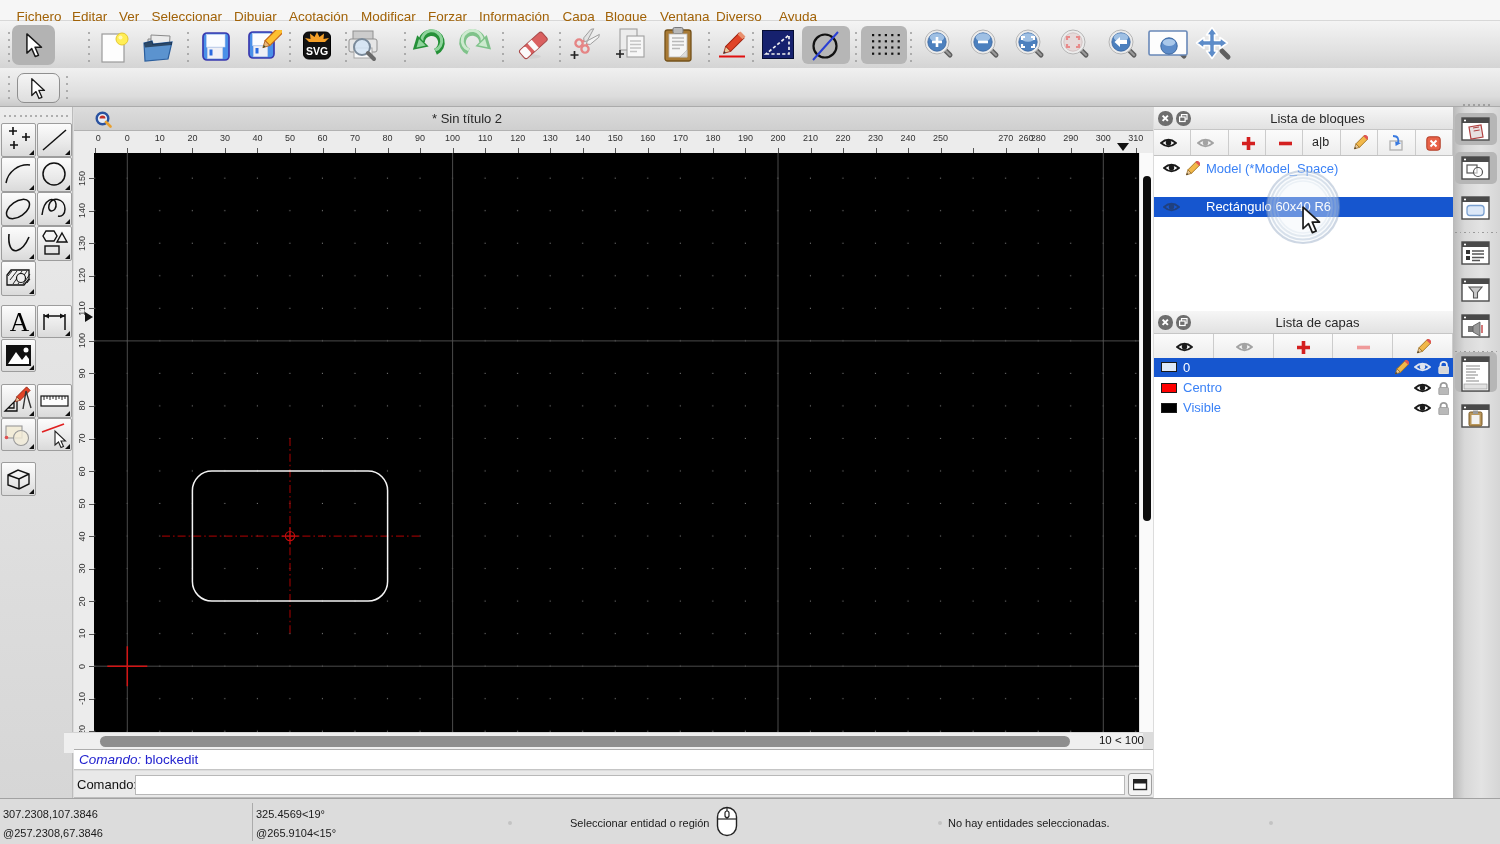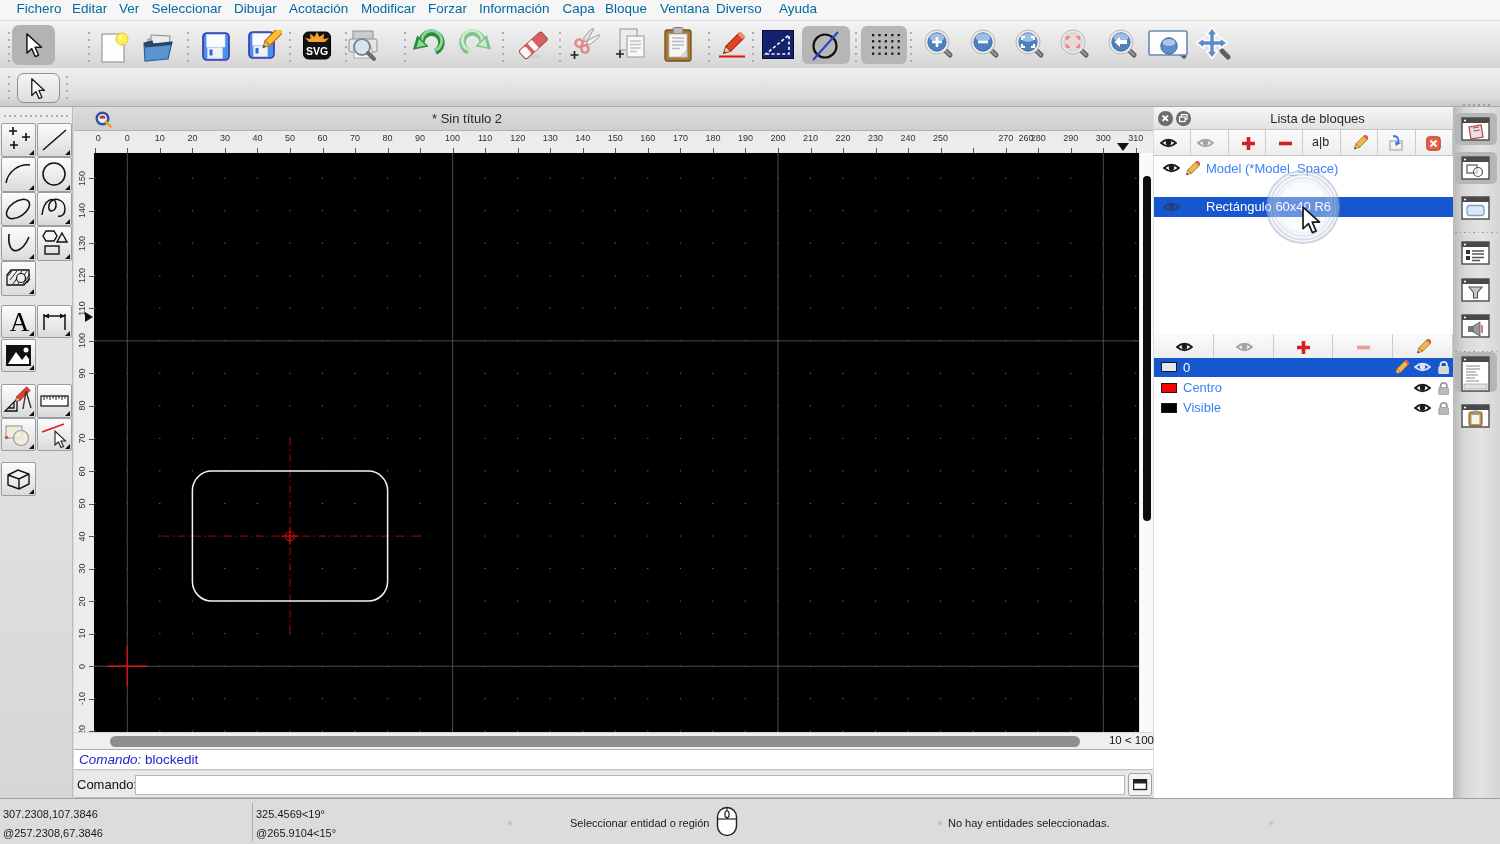--- a/index.html
+++ b/index.html
@@ -1,40 +1,40 @@
 <!DOCTYPE html>
 <html><head><meta charset="utf-8">
 <style>
 *{margin:0;padding:0;box-sizing:border-box;}
 html,body{width:1500px;height:844px;overflow:hidden;background:#dcdcdc;
  font-family:"Liberation Sans",sans-serif;}
 .abs{position:absolute;}
 #menubar{left:0;top:0;width:1500px;height:21px;background:#f6f6f6;border-bottom:1px solid #d8d8d8;}
-.mi{position:absolute;top:1px;font-size:13.5px;color:#0369a1;white-space:nowrap;}
+.mi{position:absolute;top:9px;font-size:13.5px;color:#a16207;white-space:nowrap;}
 #tb1{left:0;top:21px;width:1500px;height:47px;background:linear-gradient(#f4f4f4,#dfdfdf 70%,#d4d4d4);text-align:center;}
 #tb2{left:0;top:68px;width:1500px;height:39px;background:linear-gradient(#f0f0f0,#dcdcdc 75%,#c9c9c9);border-bottom:1px solid #ababab;}
 .vsep{position:absolute;width:2px;}
 .vsep i{display:block;width:2px;height:2px;background:#9a9a9a;border-radius:50%;margin-bottom:5px;}
 .pressed{position:absolute;background:#b3b3b3;border-radius:7px;}
 .pressed2{position:absolute;background:#b6b6b6;border-radius:6px;}
 #palette{left:0;top:107px;width:73px;height:691px;background:linear-gradient(#ececec,#d6d6d6);border-right:1px solid #bcbcbc;}
 .pbtn{position:absolute;background:linear-gradient(#fcfcfc,#e9e9e9 60%,#dadada);border:1px solid #9d9d9d;border-radius:2px;}
 .ctri{position:absolute;right:1px;bottom:1px;width:0;height:0;border-left:5px solid transparent;border-bottom:5px solid #111;}
 #wtitle{left:74px;top:107px;width:1079px;height:24px;background:linear-gradient(#dcdcdc,#cfcfcf);border-bottom:1px solid #b2b2b2;}
 #wtitletext{position:absolute;left:358px;top:4px;width:400px;text-align:left;font-size:13px;color:#282828;}
 #hruler{left:74px;top:131px;width:1079px;height:22px;background:#ececec;overflow:hidden;}
 .htick{position:absolute;top:16.5px;width:1px;height:5.5px;background:#555;}
 .hlab{position:absolute;top:2px;width:30px;text-align:center;font-size:9px;color:#333;}
 #vruler{left:74px;top:153px;width:20px;height:579px;background:#ececec;overflow:hidden;}
 .vtick{position:absolute;left:14.5px;width:5.5px;height:1px;background:#555;}
 .vlab{position:absolute;left:-7px;width:30px;height:11px;text-align:center;font-size:9px;color:#333;transform:rotate(-90deg);}
 #canvas{left:94px;top:153px;width:1045px;height:579px;background:#000;}
 #vsb{left:1139px;top:153px;width:14px;height:579px;background:#fafafa;border-left:1px solid #e0e0e0;}
 #vthumb{position:absolute;left:3px;top:23px;width:8px;height:345px;background:#0d0d0d;border-radius:4px;}
-#hsbrow{left:74px;top:732px;width:1079px;height:21px;background:#efefef;border-top:1px solid #d5d5d5;}
+#hsbrow{left:64px;top:732px;width:1079px;height:21px;background:#efefef;border-top:1px solid #d5d5d5;}
 #hthumb{position:absolute;left:36px;top:3px;width:970px;height:11px;background:#8e8e8e;border-radius:5.5px;}
 #gridinfo{position:absolute;right:-1px;top:1px;font-size:11.5px;color:#111;}
 #cmdhist{left:74px;top:749px;width:1079px;height:21px;background:#fff;border-top:1px solid #adadad;border-bottom:1px solid #c5c5c5;font-size:13.5px;}
 #cmdrow{left:74px;top:771px;width:1079px;height:27px;background:#e9e9e9;border-bottom:1px solid #bdbdbd;}
 #cmdinput{position:absolute;left:61px;top:3.5px;width:990px;height:20px;background:#fff;border:1px solid #b8b8b8;}
 #cmdbtn{position:absolute;left:1054px;top:2px;width:24px;height:23px;background:#f3f3f3;border:1px solid #9f9f9f;border-radius:3px;}
 #panels{left:1154px;top:107px;width:299px;height:691px;background:#fff;}
 .ptitle{position:absolute;left:0;width:299px;height:23px;background:linear-gradient(#f6f6f6,#e2e2e2);border-bottom:1px solid #c6c6c6;}
 .ptext{position:absolute;top:4px;left:0;width:299px;text-align:center;padding-left:28px;font-size:13px;color:#282828;}
 .pcirc{position:absolute;top:4px;width:14.5px;height:14.5px;border-radius:50%;background:#6e6e6e;color:#fff;}
@@ -719,20 +719,30 @@
       </svg>
       <span style="position:absolute;left:52px">Model (*Model_Space)</span>
     </div>
 <div class="prow bluerow" style="top:90.3px">
       <svg class="abs" style="left:9px;top:3.5px" width="17" height="13">
         <path d="M1,6 Q8.5,-0.5 16,6 Q8.5,12.5 1,6 Z" fill="none" stroke="#20407e" stroke-width="1.7"></path>
         <circle cx="8.5" cy="5.8" r="2.7" fill="#20407e"></circle>
       </svg>
       <span style="position:absolute;left:52px">Rectángulo 60x40 R6</span>
     </div>
+<div class="ptitle" style="top:204px">
+<div class="pcirc" style="left:4px"><svg width="14.5" height="14.5">
+          <path d="M4.6,4.6 L9.9,9.9 M9.9,4.6 L4.6,9.9" stroke="#fff" stroke-width="2"></path>
+        </svg></div>
+<div class="pcirc" style="left:22px"><svg width="14.5" height="14.5">
+          <rect x="5.5" y="3.6" width="5.5" height="4.5" fill="none" stroke="#fff" stroke-width="1.2"></rect>
+          <rect x="3.6" y="6" width="5.5" height="4.5" fill="#6e6e6e" stroke="#fff" stroke-width="1.2"></rect>
+        </svg></div>
+<span class="ptext">Lista de capas</span>
+</div>
 <div class="pbtnrow" style="top:227px;height:26px">
 <div class="pbcell" style="left:0.0px;width:59.8px"></div>
 <div class="pbcell" style="left:59.8px;width:59.8px"></div>
 <div class="pbcell" style="left:119.6px;width:59.8px"></div>
 <div class="pbcell" style="left:179.4px;width:59.8px"></div>
 <div class="pbcell" style="left:239.2px;width:59.8px"></div>
 <svg class="abs" style="left:22px;top:7px" width="17" height="13">
         <path d="M1,6 Q8.5,-0.5 16,6 Q8.5,12.5 1,6 Z" fill="none" stroke="#1a1a1a" stroke-width="1.7"></path>
         <circle cx="8.5" cy="5.8" r="2.7" fill="#1a1a1a"></circle>
       </svg>

